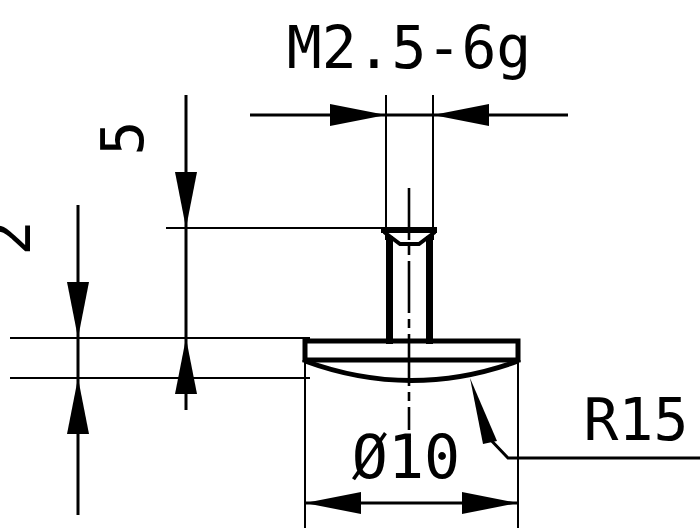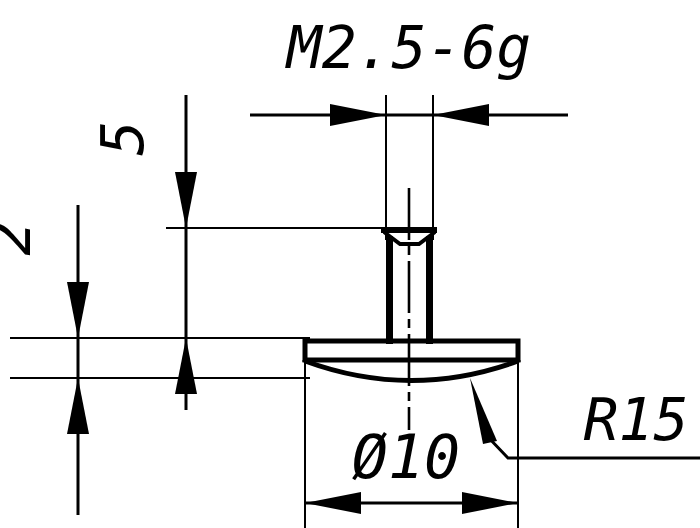--- a/index.html
+++ b/index.html
@@ -9,21 +9,20 @@
   }
   body {
     font-family: "DejaVu Sans Mono", monospace;
   }
   #drawing-root {
     position: relative;
     width: 700px;
     height: 528px;
     background: #ffffff;
     overflow: hidden;
-    font-style: italic;
   }
   #drawing-svg {
     position: absolute;
     left: 0;
     top: 0;
     width: 700px;
     height: 528px;
     display: block;
   }
   .dim-text {

